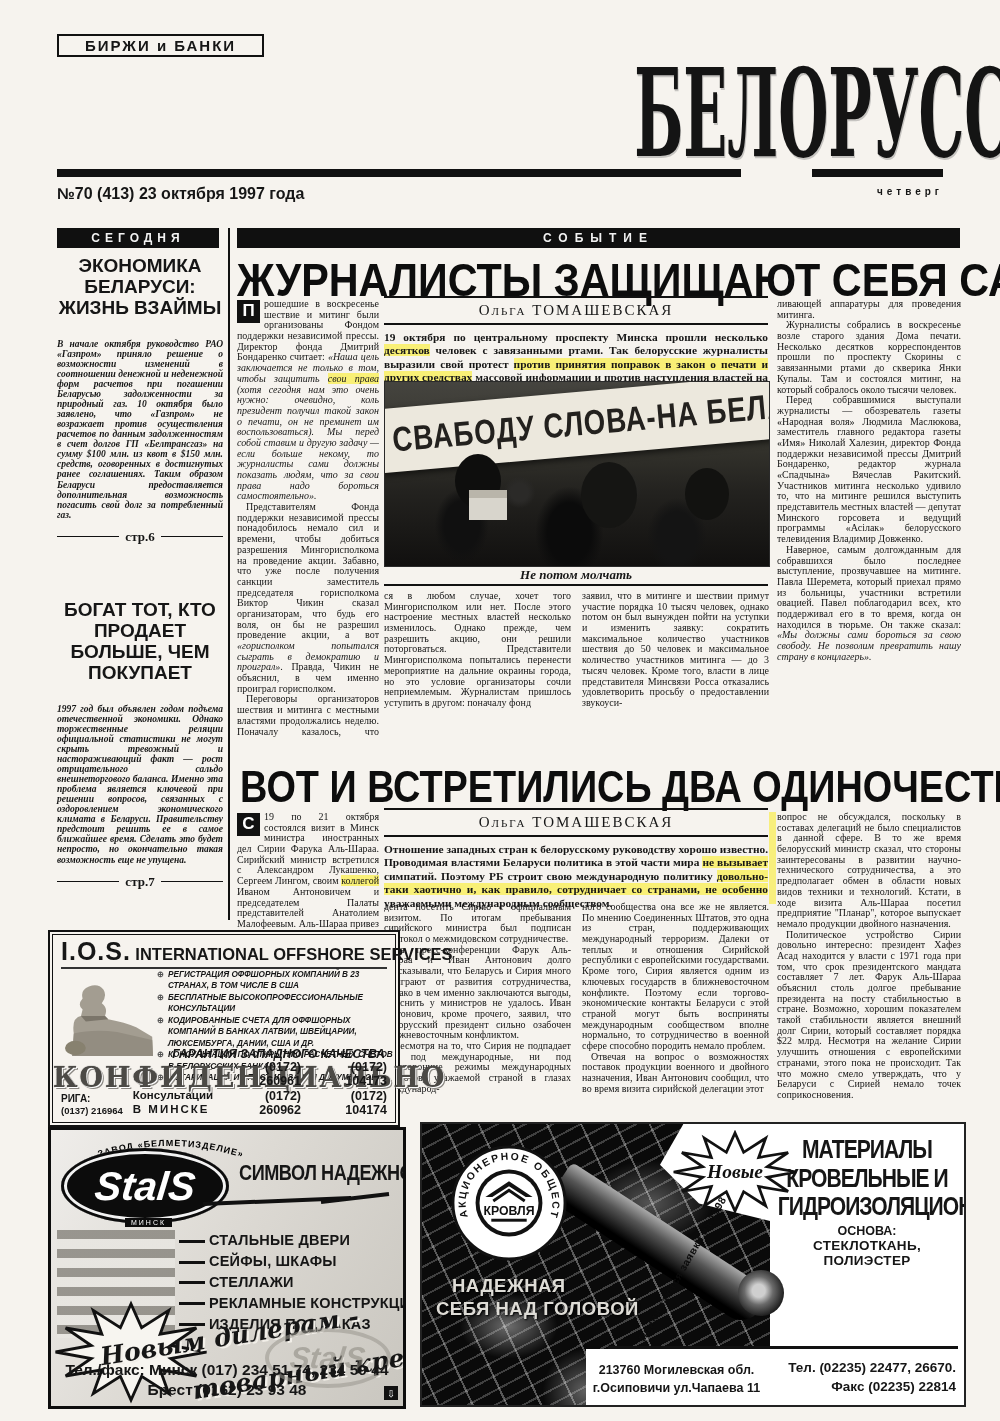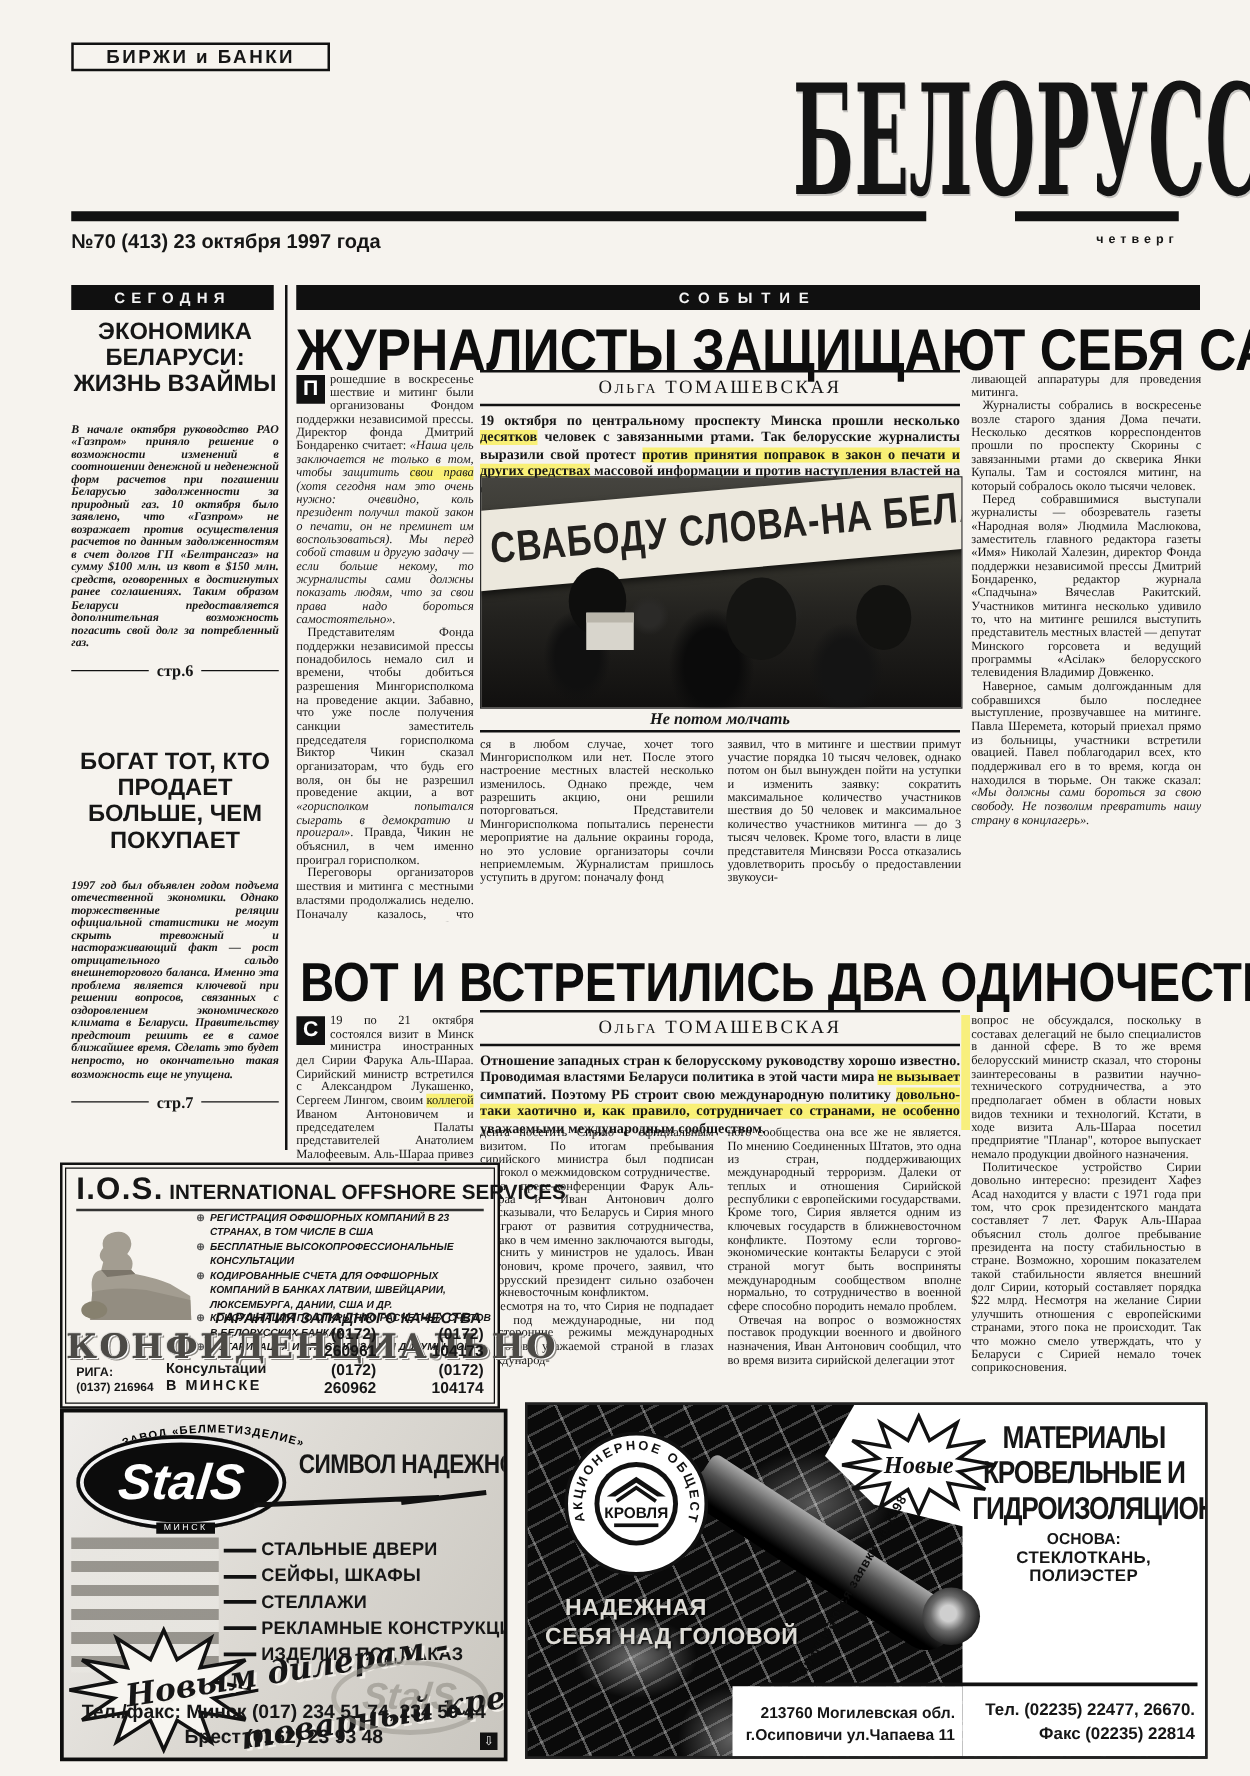--- a/index.html
+++ b/index.html
@@ -123,21 +123,21 @@
       font-weight:bold;font-size:18.5px;line-height:1.25;text-shadow:1px 1px 2px #000;letter-spacing:.5px;white-space:nowrap;}
   .kro-slogan .ind{padding-left:16px;}
   .kro-diag{position:absolute;left:224px;bottom:62px;transform:rotate(-60deg);transform-origin:left bottom;
       font-family:"Liberation Sans",sans-serif;font-weight:bold;font-size:10.5px;color:#0c0c0c;white-space:nowrap;letter-spacing:.5px;}
   .kro-star{position:absolute;left:248px;top:6px;}
   .kro-title{margin:12px 6px 4px;text-align:center;font-family:"Liberation Sans",sans-serif;font-weight:bold;
       font-size:21.5px;line-height:1.12;letter-spacing:-1px;transform:scale(.98,1.18);transform-origin:center top;}
   .kro-osn1{margin-top:16px;text-align:center;font-family:"Liberation Sans",sans-serif;font-weight:bold;font-size:12.5px;}
   .kro-osn2{text-align:center;font-family:"Liberation Sans",sans-serif;font-weight:bold;font-size:13.5px;letter-spacing:.3px;}
   .kro-rule{position:absolute;right:6px;bottom:56px;width:350px;height:3px;background:#111;}
-  .kro-addr{position:absolute;right:200px;bottom:8px;width:175px;text-align:right;font-family:"Liberation Sans",sans-serif;
+  .kro-addr{position:absolute;right:200px;bottom:8px;width:175px;text-align:center;font-family:"Liberation Sans",sans-serif;
       font-weight:bold;font-size:12.5px;line-height:1.45;}
   .kro-tel{position:absolute;right:8px;bottom:8px;width:185px;text-align:right;font-family:"Liberation Sans",sans-serif;
       font-weight:bold;font-size:13.5px;line-height:1.45;}
   .streak{background:rgba(249,238,96,.8);}
 </style>
 </head>
 <body>
 
 <div class="page">
 

